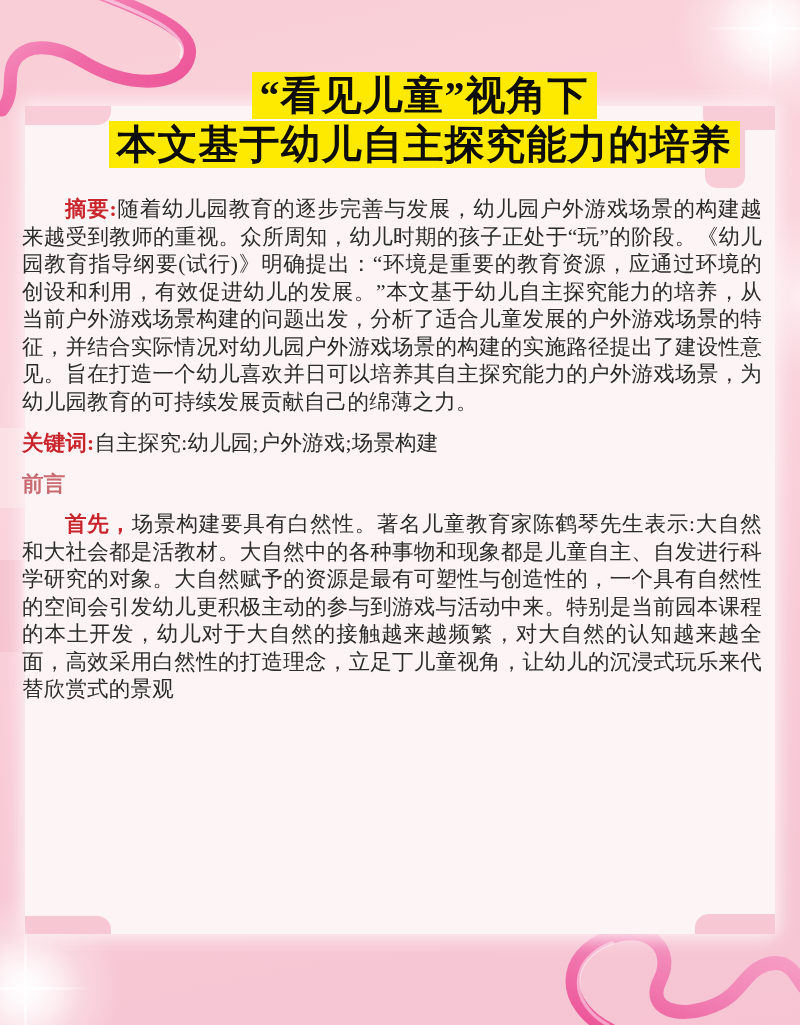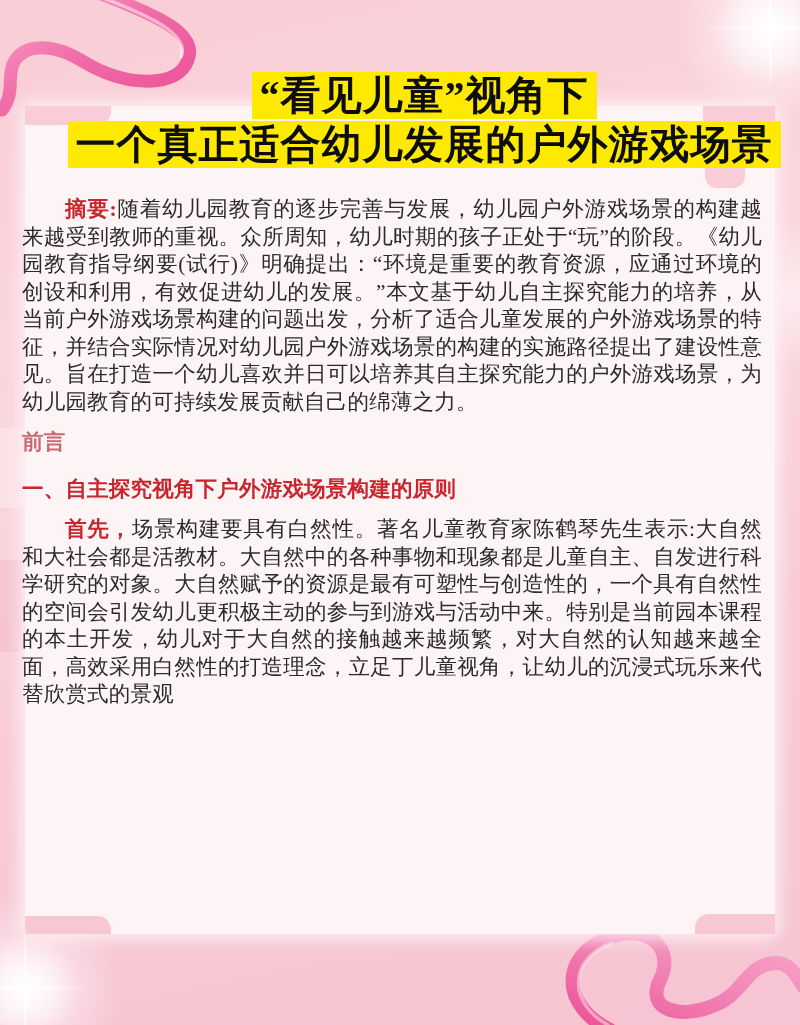--- a/index.html
+++ b/index.html
@@ -105,31 +105,31 @@
     <div class="ray-v"></div>
     <div class="ray-h"></div>
   </div>
   <div class="sparkle bl">
     <div class="ray-v"></div>
     <div class="ray-h"></div>
   </div>
 
   <div class="title">
     <div class="row"><span class="hl">“看见儿童”视角下</span></div>
-    <div class="row"><span class="hl">一个真正适合幼儿发展的户外游戏场景</span></div>
+    <div class="row"><span class="hl">本文基于幼儿自主探究能力的培养</span></div>
   </div>
 
   <div class="content">
 
     <p class="indent"><span class="red bold">摘要:</span><span>随着幼儿园教育的逐步完善与发展，幼儿园户外游戏场景的构建越来越受到教师的重视。众所周知，幼儿时期的孩子正处于“玩”的阶段。《幼儿园教育指导纲要(试行)》明确提出：“环境是重要的教育资源，应通过环境的创设和利用，有效促进幼儿的发展。”本文基于幼儿自主探究能力的培养，从当前户外游戏场景构建的问题出发，分析了适合儿童发展的户外游戏场景的特征，并结合实际情况对幼儿园户外游戏场景的构建的实施路径提出了建设性意见。旨在打造一个幼儿喜欢并日可以培养其自主探究能力的户外游戏场景，为幼儿园教育的可持续发展贡献自己的绵薄之力。</span></p>
 
+    <p class="keywords"><span class="red bold">关键词:</span><span>自主探究:幼儿园;户外游戏;场景构建</span></p>
 
     <div class="red-soft bold preface-head">前言</div>
 
 
-    <div class="red bold section-h">一、自主探究视角下户外游戏场景构建的原则</div>
 
 
     <p class="indent first-p"><span class="red bold">首先，</span><span>场景构建要具有白然性。著名儿童教育家陈鹤琴先生表示:大自然和大社会都是活教材。大自然中的各种事物和现象都是儿童自主、自发进行科学研究的对象。大自然赋予的资源是最有可塑性与创造性的，一个具有自然性的空间会引发幼儿更积极主动的参与到游戏与活动中来。特别是当前园本课程的本土开发，幼儿对于大自然的接触越来越频繁，对大自然的认知越来越全面，高效采用白然性的打造理念，立足丁儿童视角，让幼儿的沉浸式玩乐来代替欣赏式的景观</span></p>
 
   </div>
 
 </div>
 
 </body></html>

